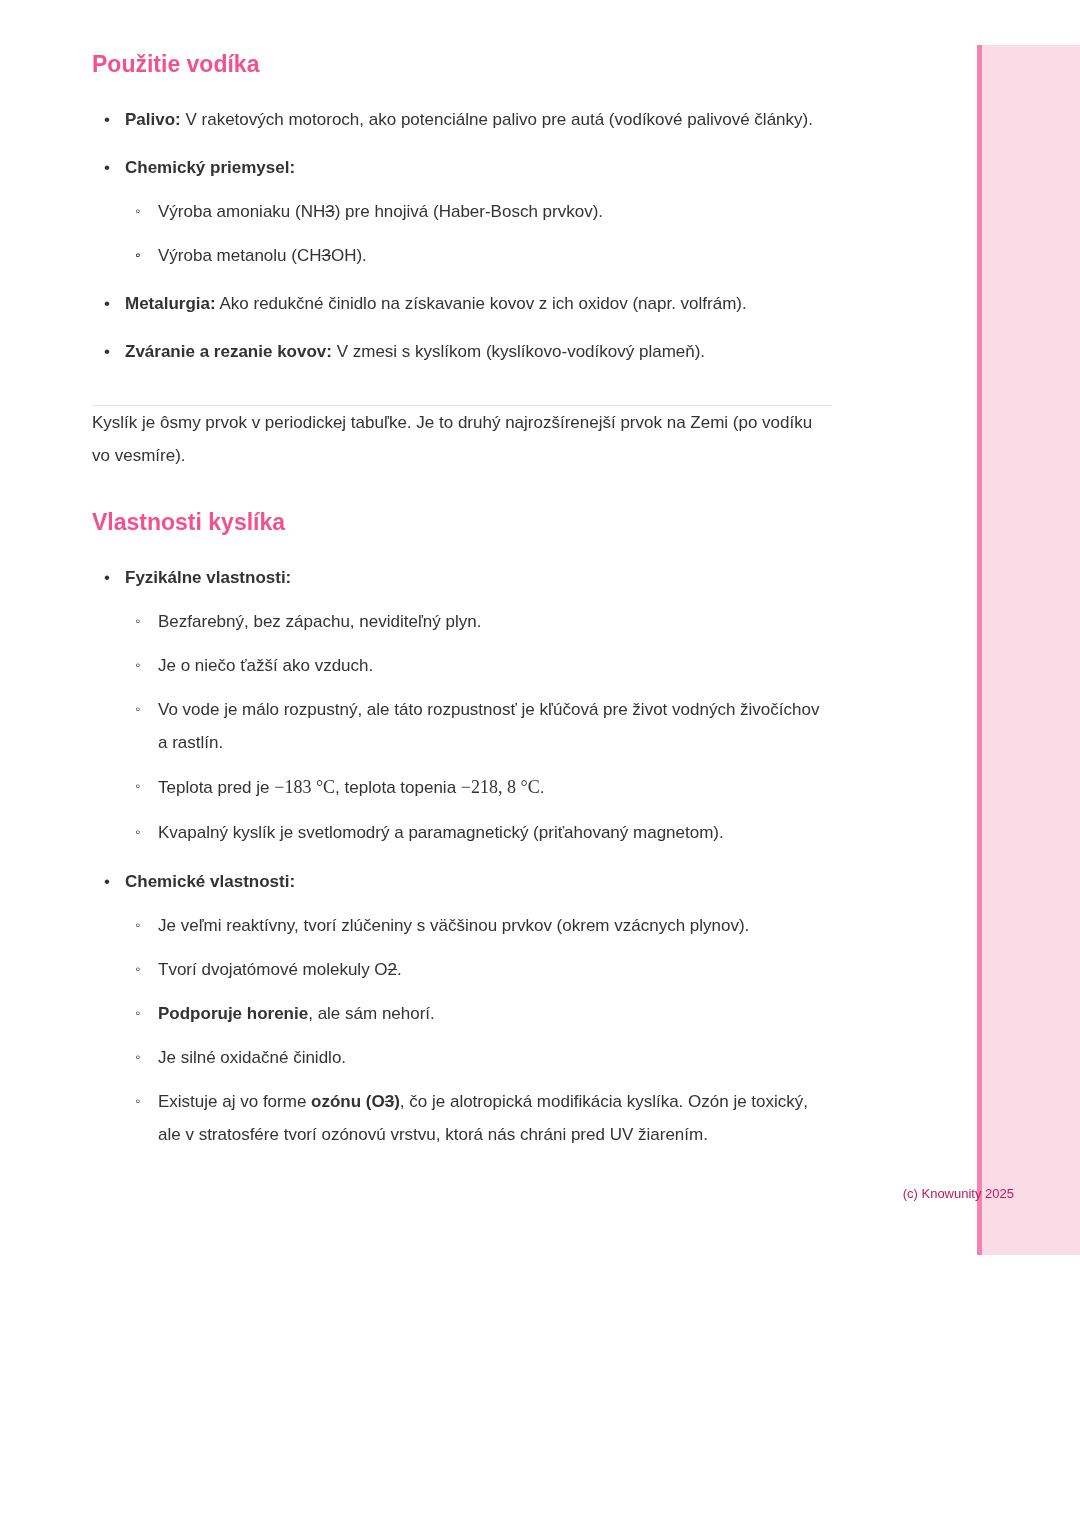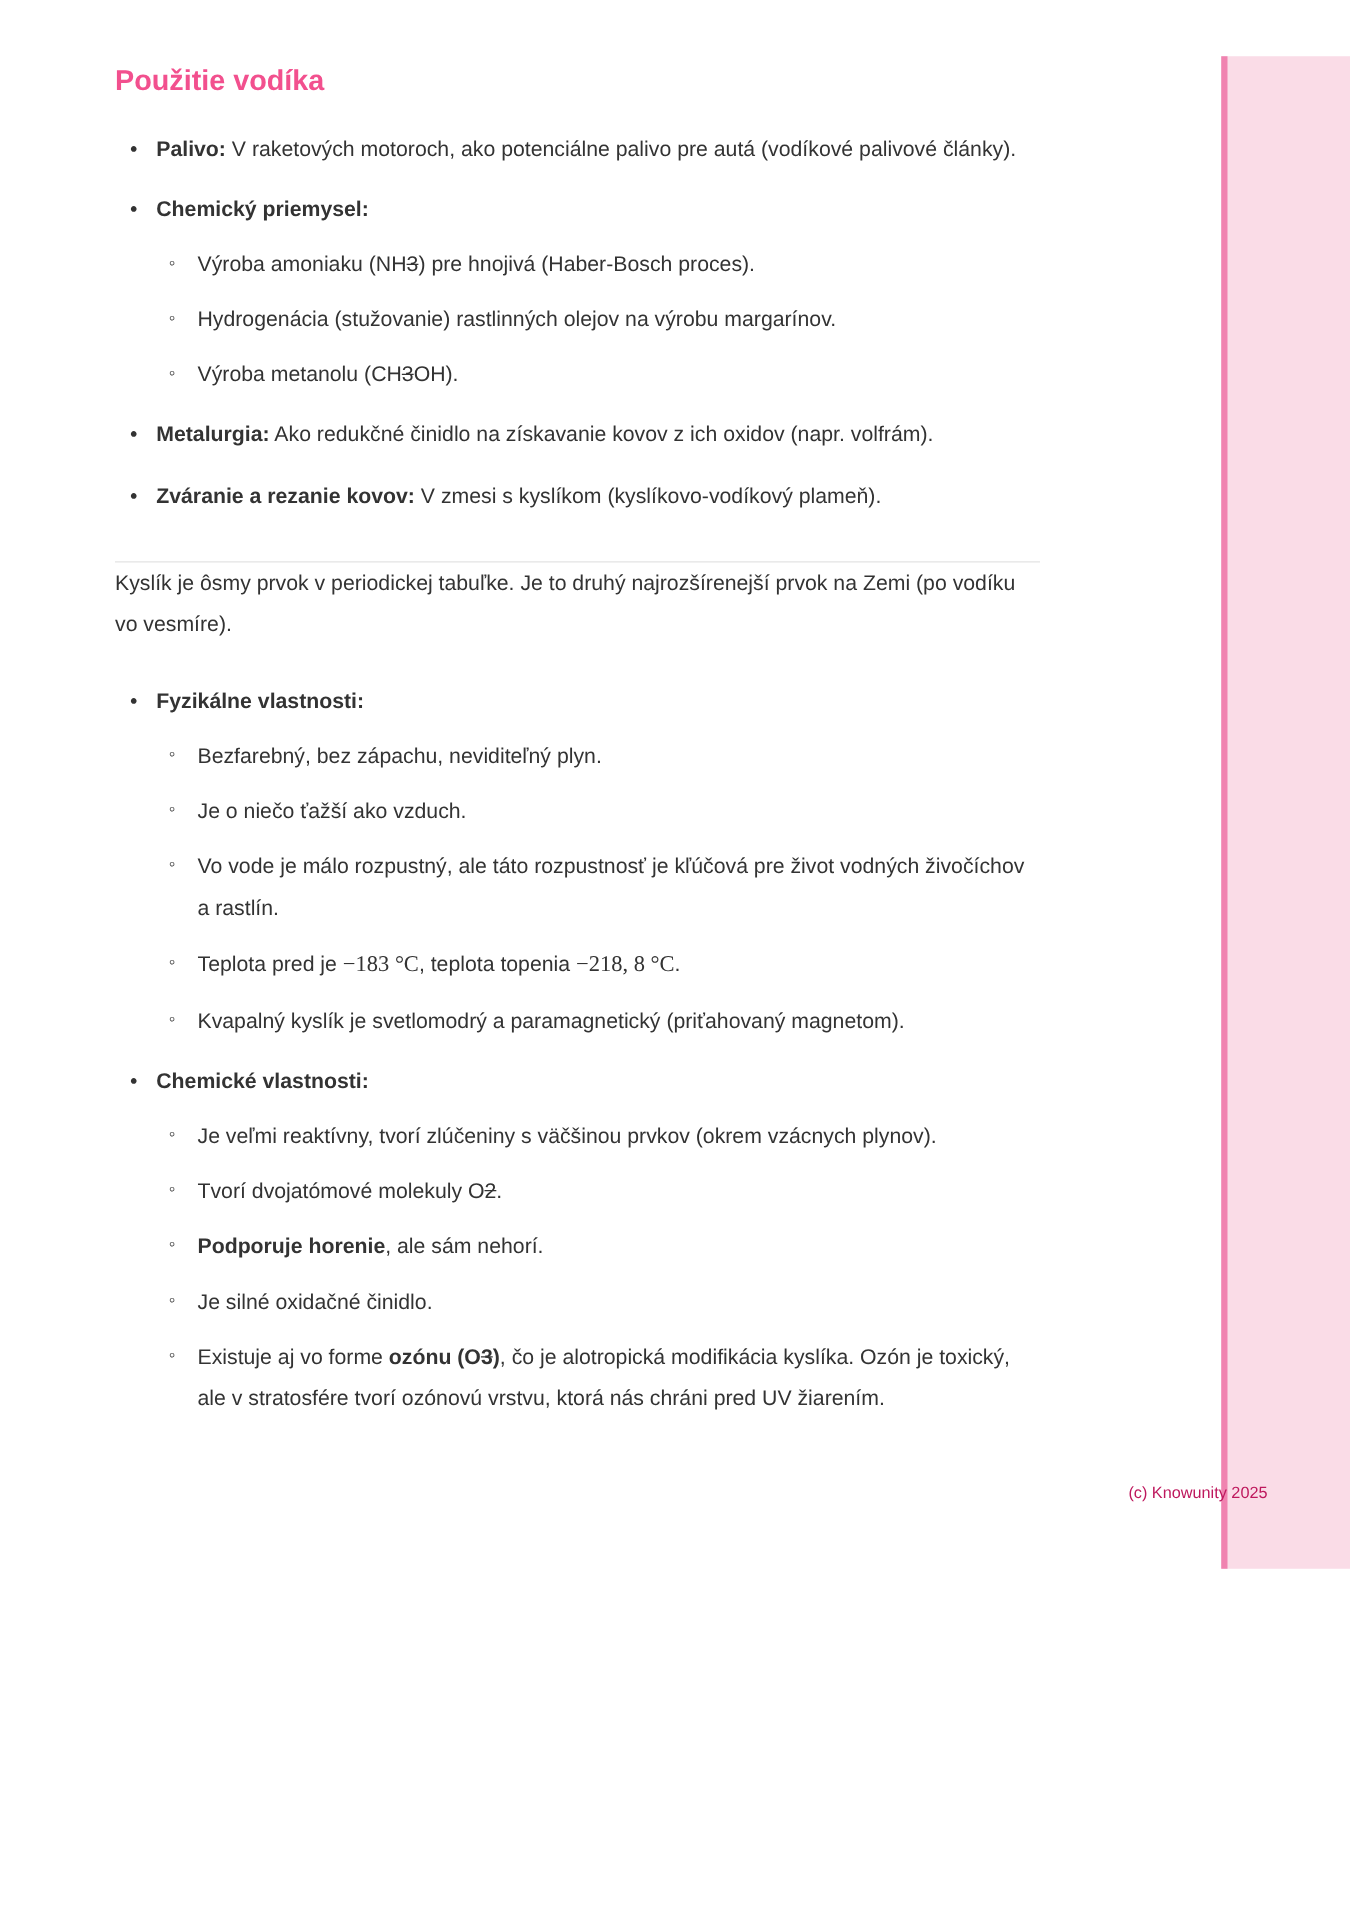--- a/index.html
+++ b/index.html
@@ -109,24 +109,24 @@
 
     <div class="list">
 
       <div class="l1">
         <span class="marker1">•</span><span class="b">Palivo:</span><span> V raketových motoroch, ako potenciálne palivo pre autá (vodíkové palivové články).</span>
       </div>
 
       <div class="l1">
         <span class="marker1">•</span><span class="b">Chemický priemysel:</span>
         <div class="l2">
-          <span class="marker2">◦</span><span>Výroba amoniaku (NH</span><span class="strike">3</span><span>) pre hnojivá (Haber-Bosch proces).</span>
+          <span class="marker2">◦</span><span>Výroba amoniaku (NH</span><span class="strike">3</span><span>) pre hnojivá (Haber-Bosch prvkov).</span>
         </div>
         <div class="l2">
-          <span class="marker2">◦</span><span>Hydrogenácia (stužovanie) rastlinných olejov na výrobu margarínov.</span>
+          <span class="marker2">◦</span>
         </div>
         <div class="l2">
           <span class="marker2">◦</span><span>Výroba metanolu (CH</span><span class="strike">3</span><span>OH).</span>
         </div>
       </div>
 
       <div class="l1">
         <span class="marker1">•</span><span class="b">Metalurgia:</span><span> Ako redukčné činidlo na získavanie kovov z ich oxidov (napr. volfrám).</span>
       </div>
 
@@ -134,20 +134,21 @@
         <span class="marker1">•</span><span class="b">Zváranie a rezanie kovov:</span><span> V zmesi s kyslíkom (kyslíkovo-vodíkový plameň).</span>
       </div>
 
     </div>
 
     <hr class="divider">
 
 
     <p class="intro">Kyslík je ôsmy prvok v periodickej tabuľke. Je to druhý najrozšírenejší prvok na Zemi (po vodíku vo vesmíre).</p>
 
+    <h2 class="sub-title">Vlastnosti kyslíka</h2>
 
     <div class="list">
 
       <div class="l1">
         <span class="marker1">•</span><span class="b">Fyzikálne vlastnosti:</span>
         <div class="l2">
           <span class="marker2">◦</span><span>Bezfarebný, bez zápachu, neviditeľný plyn.</span>
         </div>
         <div class="l2">
           <span class="marker2">◦</span><span>Je o niečo ťažší ako vzduch.</span>

